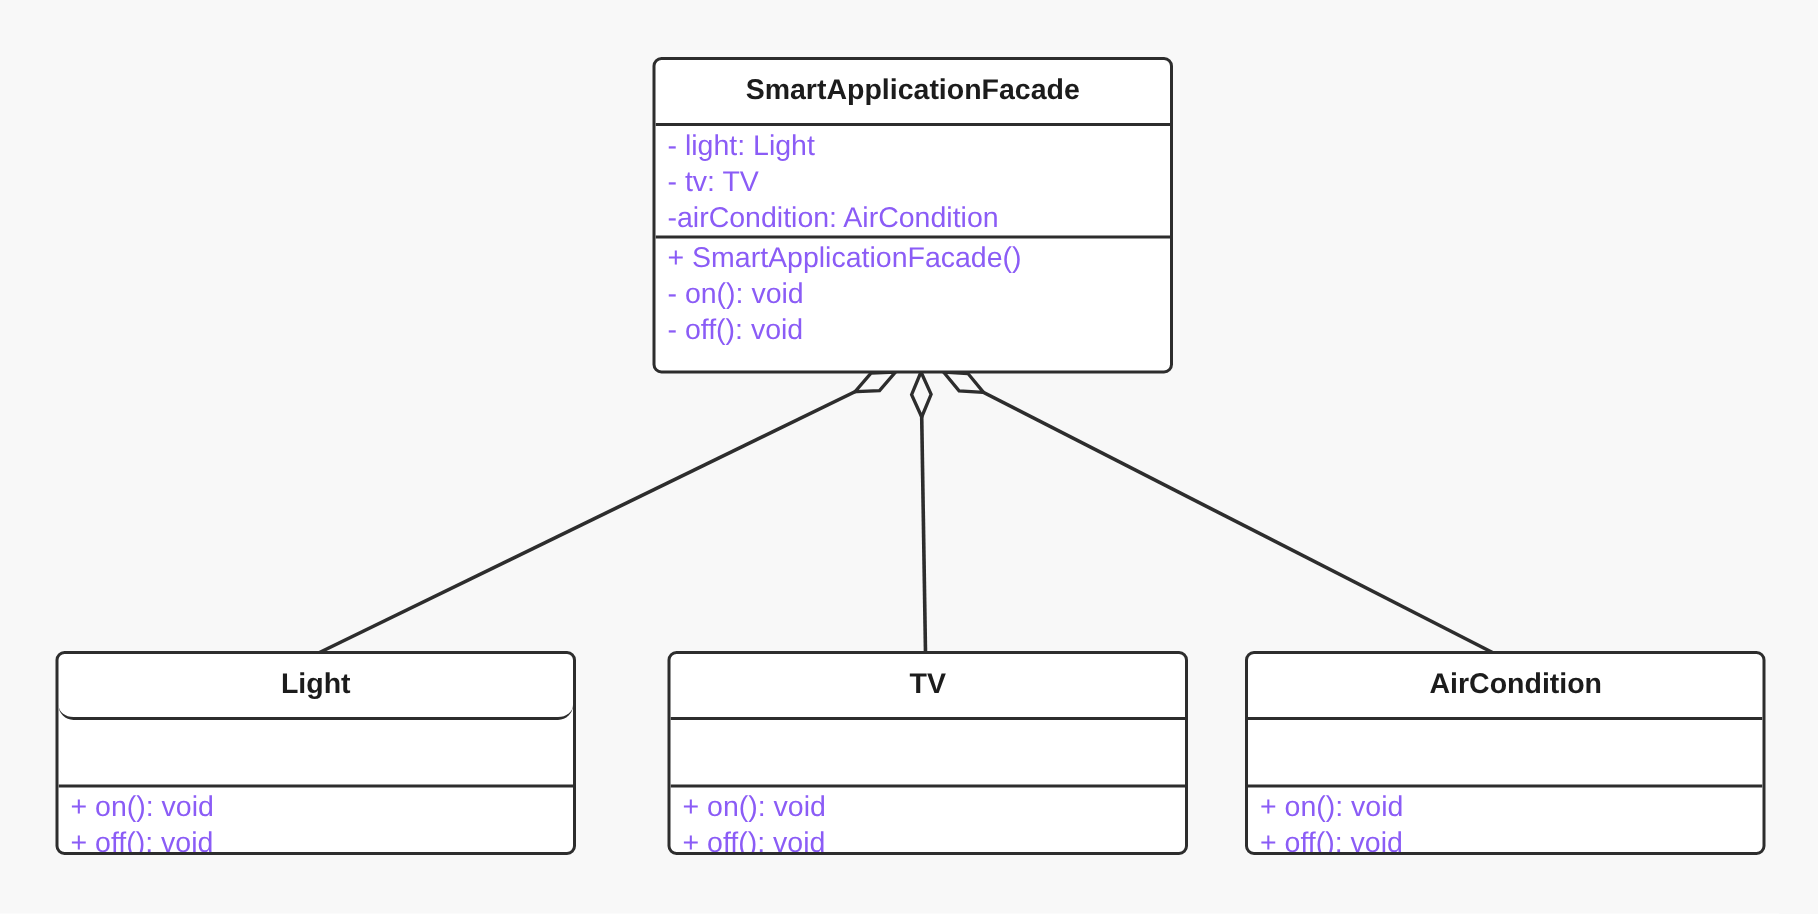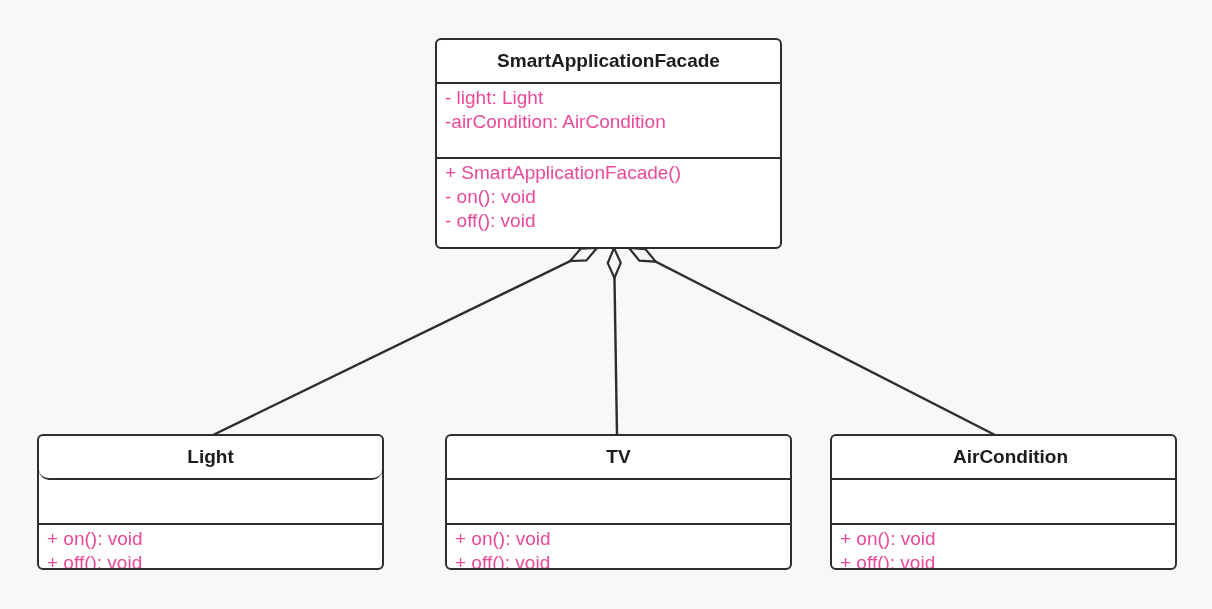--- a/index.html
+++ b/index.html
@@ -35,21 +35,21 @@
     font-size: 19px;
     color: #1c1c1c;
     border-bottom: 2.5px solid #2d2d2d;
     box-sizing: border-box;
   }
   .class-section {
     box-sizing: border-box;
     padding: 2px 6px 0 8px;
     font-size: 19px;
     line-height: 24px;
-    color: #ec4899;
+    color: #8b5cf6;
     overflow: hidden;
     white-space: nowrap;
   }
   .attrs-section {
     flex: 0 0 auto;
     border-bottom: 2.5px solid #2d2d2d;
   }
   .methods-section { flex: 1 1 auto; }
   .member-line { height: 24px; }
 </style>
@@ -64,20 +64,21 @@
       <line x1="614" y1="248" x2="617" y2="435" stroke="#2d2d2d" stroke-width="2.4"></line>
       <polygon points="614,248 607.7414470438508,263.102334749802 614.4812215002593,277.996140182825 620.7397744564083,262.893805433023" fill="#f8f8f8" stroke="#2d2d2d" stroke-width="2.2"></polygon>
       <line x1="629" y1="248" x2="995" y2="435" stroke="#2d2d2d" stroke-width="2.4"></line>
       <polygon points="629,248 639.4001201738255,260.61298935106134 655.7150121671785,261.64947342967866 645.314891993353,249.03648407861732" fill="#f8f8f8" stroke="#2d2d2d" stroke-width="2.2"></polygon>
     </svg>
 
   <div class="class-box" style="left:435px; top:38px; width:347px; height:211px;">
     <div class="class-title" style="height:44px;">SmartApplicationFacade</div>
     <div class="class-section attrs-section" style="height:75px;">
         <div class="member-line">- light: Light</div>
+        <div class="member-line">- tv: TV</div>
         <div class="member-line">-airCondition: AirCondition</div>
       </div>
     <div class="class-section methods-section">
         <div class="member-line">+ SmartApplicationFacade()</div>
         <div class="member-line">- on(): void</div>
         <div class="member-line">- off(): void</div>
       </div>
   </div>
 
   <div class="class-box" style="left:37px; top:434px; width:347px; height:136px;">

